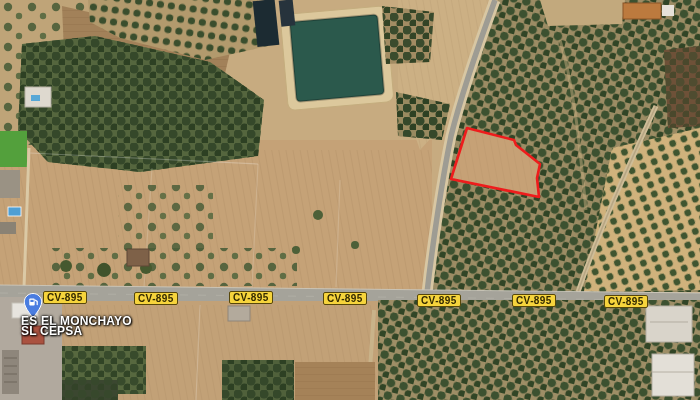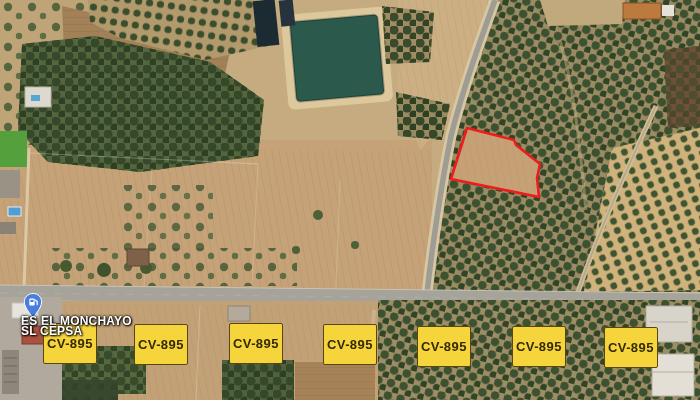--- a/index.html
+++ b/index.html
@@ -1,21 +1,21 @@
 <!DOCTYPE html>
 <html><head>
 <meta charset="utf-8">
 <style>
   html,body{margin:0;padding:0;background:#222;}
   .stage{position:relative;width:700px;height:400px;overflow:hidden;
          font-family:"Liberation Sans",sans-serif;background:#c7ab80;}
   .stage svg{position:absolute;left:0;top:0;display:block;}
   .road-badge{position:absolute;background:#f6d43c;border:1px solid #57470a;color:#332a00;
-    font-size:13px;font-weight:bold;line-height:9px;padding:15px 3px;border-radius:2px;
-    letter-spacing:.4px;white-space:nowrap;margin-top:32px;}
+    font-size:10px;font-weight:bold;line-height:9px;padding:1px 3px;border-radius:2px;
+    letter-spacing:.4px;white-space:nowrap;}
   .place-label{position:absolute;left:21px;top:317px;color:#fff;font-size:12px;font-weight:bold;
     line-height:9.5px;letter-spacing:.2px;white-space:nowrap;
     text-shadow:0 0 2px #000,0 0 3px #000,1px 1px 2px rgba(0,0,0,.9);}
   .watermark{position:absolute;top:316px;left:345px;transform:translateX(-50%);
     font-size:28px;font-weight:normal;color:rgba(255,255,255,.55);letter-spacing:1.2px;
     white-space:nowrap;}
 </style>
 </head>
 <body>
 

